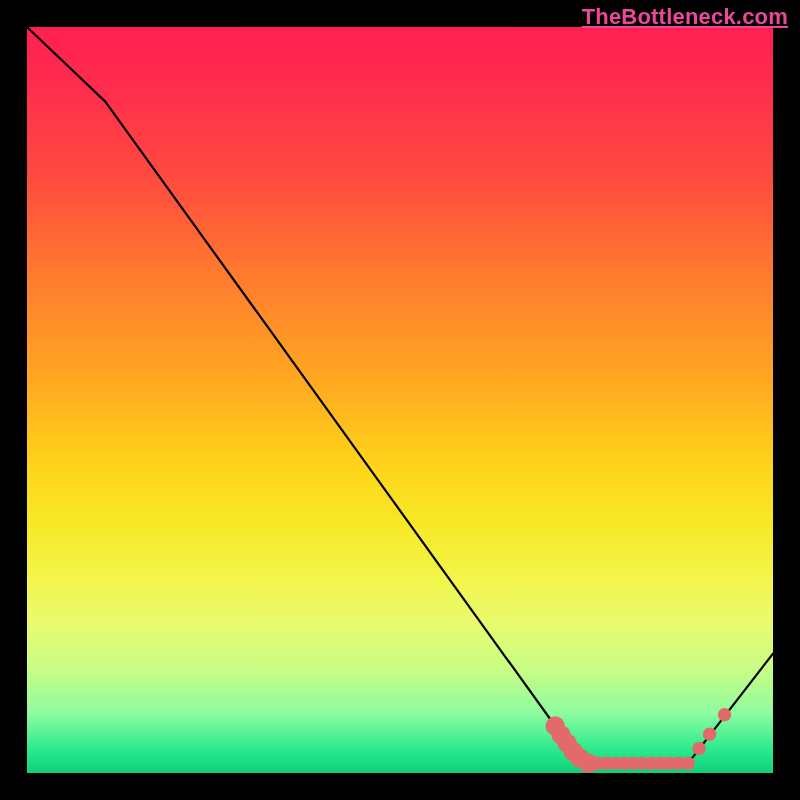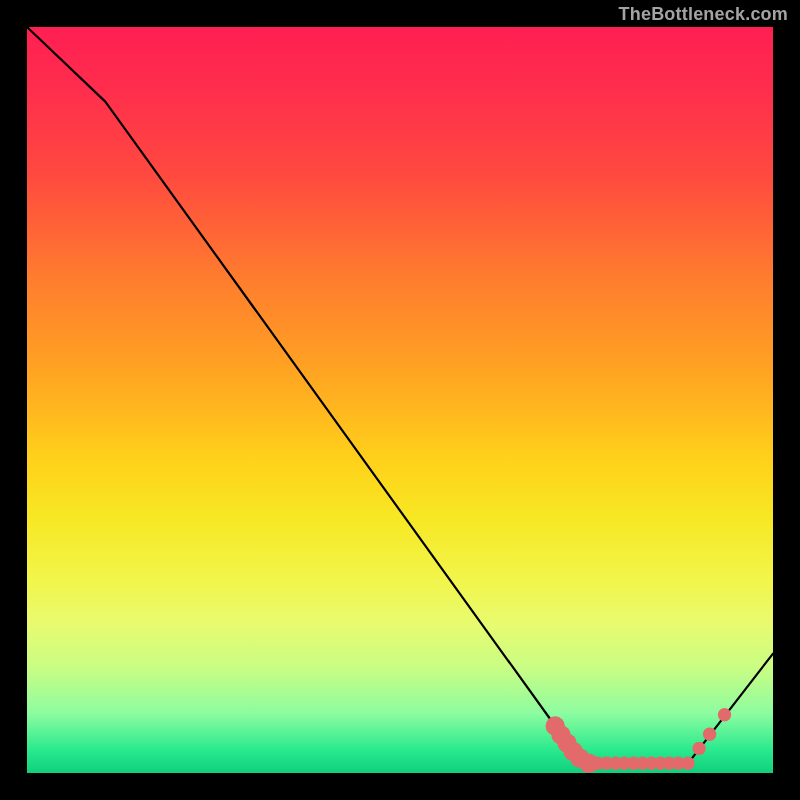--- a/index.html
+++ b/index.html
@@ -14,25 +14,26 @@
   .frame {
     position: relative;
     width: 800px;
     height: 800px;
     background: #000;
   }
   .watermark {
     position: absolute;
     top: 4px;
     right: 12px;
-    font-size: 18px;
+    font-size: 22px;
     font-weight: 600;
-    color: #a3a3a3;
+    color: #ec4899;
     letter-spacing: 0.2px;
     z-index: 20;
+    text-decoration: underline;
   }
   
   .plot {
     position: absolute;
     left: 27px;
     top: 27px;
     width: 746px;
     height: 746px;
     
     background: linear-gradient(

